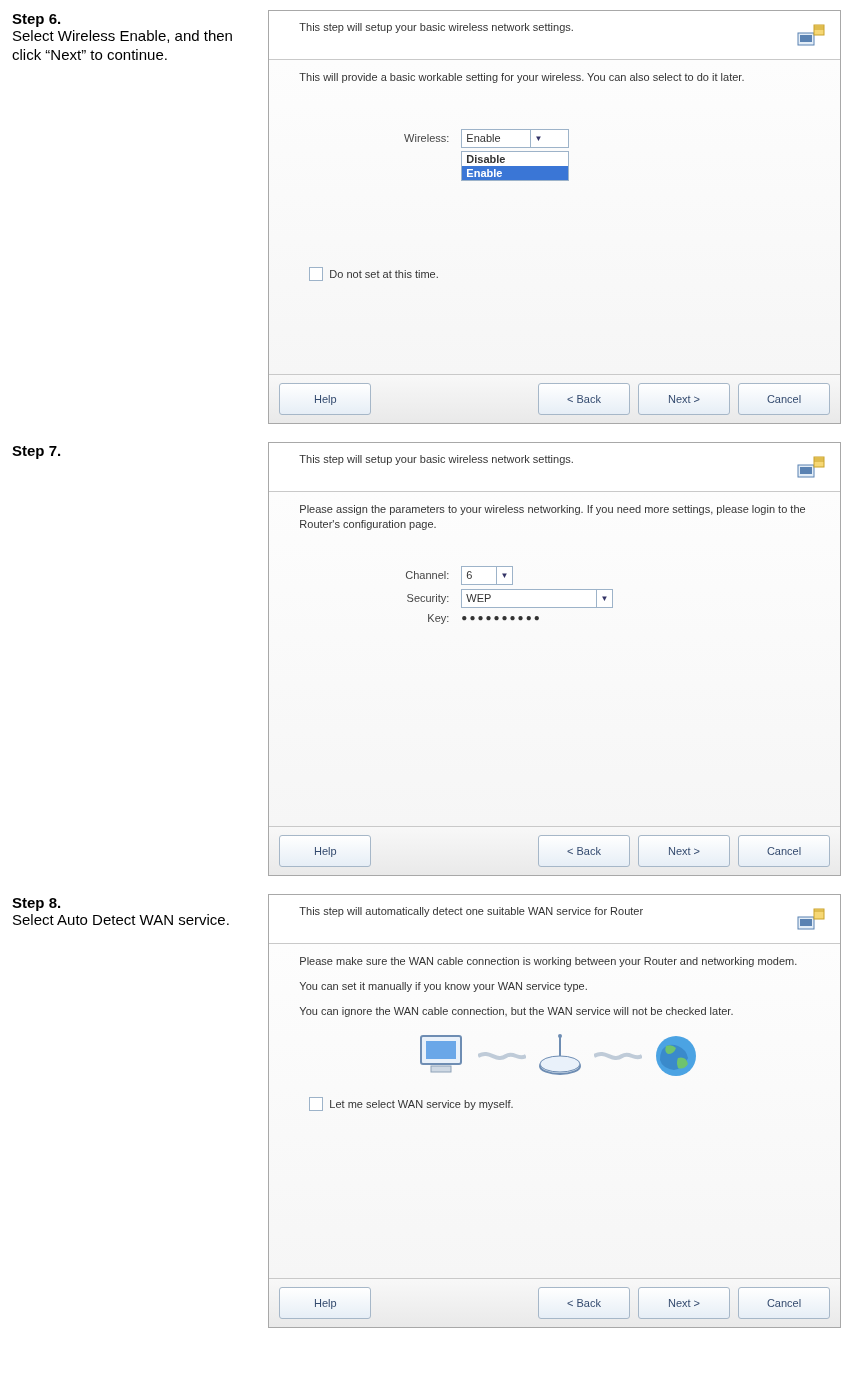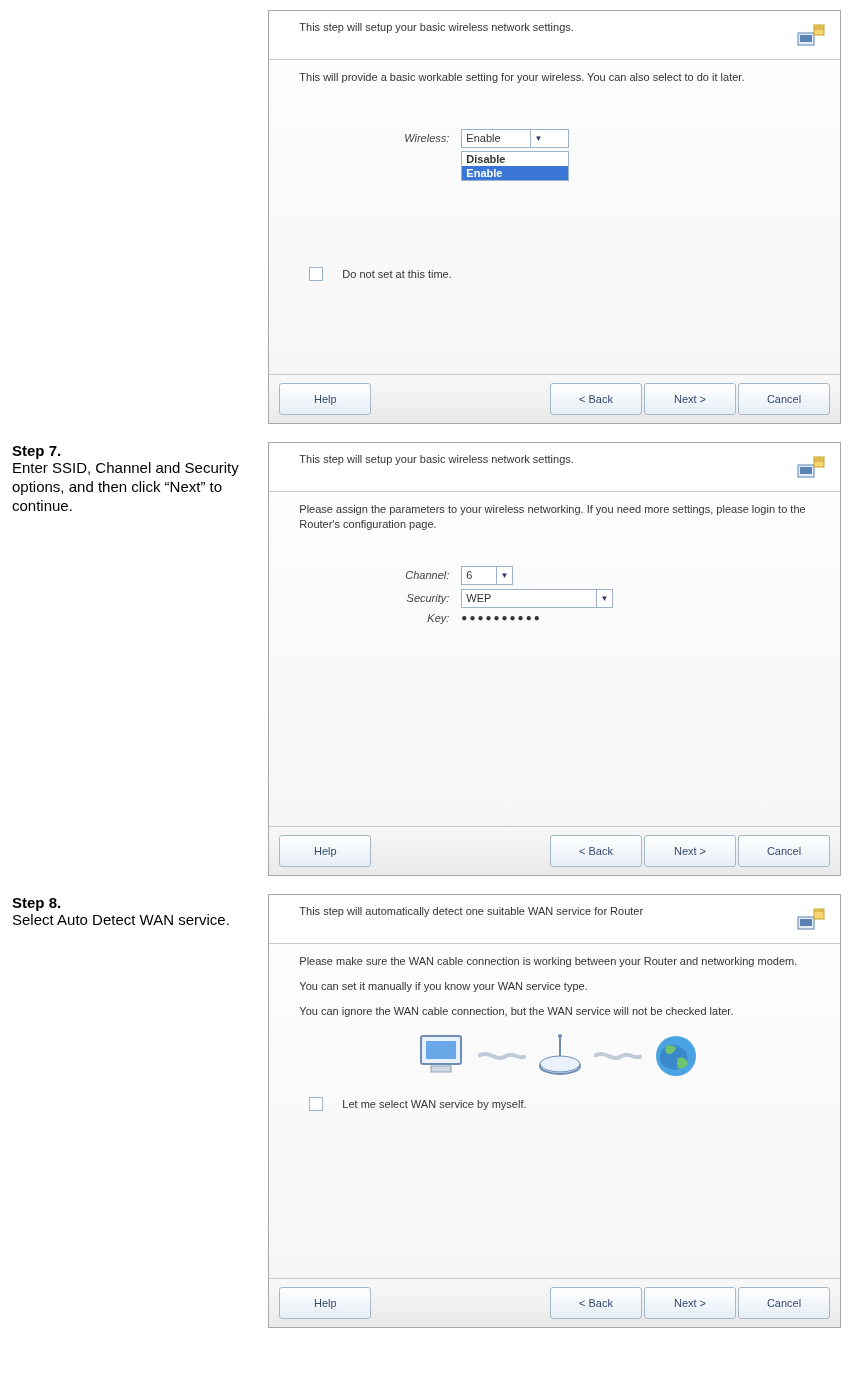--- a/index.html
+++ b/index.html
@@ -72,21 +72,20 @@
   .form-row {
     display: flex;
     align-items: center;
     margin: 4px 0;
   }
   .form-row label {
     width: 150px;
     text-align: right;
     padding-right: 12px;
     color: #444;
-    font-style: italic;
   }
   .text-input {
     border: 1px solid #9db3c9;
     background: #fff;
     height: 17px;
     padding: 0 4px;
     font-size: 11px;
     font-family: "Segoe UI", Tahoma, sans-serif;
   }
   .combo {
@@ -122,21 +121,21 @@
   }
   .dropdown-list .opt.selected {
     background: #3a76d6;
     color: #fff;
   }
   .checkbox-row {
     display: flex;
     align-items: center;
     margin-top: 16px;
     margin-left: 10px;
-    gap: 19px;
+    gap: 6px;
   }
   .chk {
     width: 12px;
     height: 12px;
     border: 1px solid #9db3c9;
     background: #fff;
   }
   .dialog-footer {
     display: flex;
     align-items: center;
@@ -153,21 +152,21 @@
     font-size: 11px;
     color: #334a6e;
     display: inline-flex;
     align-items: center;
     justify-content: center;
     padding: 4px 10px;
     font-family: "Segoe UI", Tahoma, sans-serif;
     cursor: pointer;
   }
   .footer-spacer { flex: 1; }
-  .footer-right { display: flex; gap: 2px; }
+  .footer-right { display: flex; gap: 8px; }
   .diagram {
     display: flex;
     align-items: center;
     justify-content: center;
     margin: 12px 0 14px 0;
     gap: 4px;
   }
   .monitor-icon, .router-icon, .globe-icon {
     width: 60px; height: 50px;
     display: flex; align-items: center; justify-content: center;
@@ -179,20 +178,22 @@
     text-align: right;
     margin-top: 60px;
     font-size: 10px;
   }
 </style>
 </head>
 <body>
 
 <div class="row">
   <div class="left">
+    <p class="step-title">Step 6.</p>
+    <p class="step-body">Select Wireless Enable, and then click “Next” to continue.</p>
   </div>
   <div class="dialog">
     <div class="dialog-header">
       <div class="hdr-text">
         <div>This step will setup your basic wireless network settings.</div>
       </div>
       <div class="hdr-icon">
         <svg width="32" height="32" viewBox="0 0 32 32">
           <rect x="4" y="12" width="16" height="12" fill="#e3edf7" stroke="#5a82b2"></rect>
           <rect x="6" y="14" width="12" height="7" fill="#5a82b2"></rect>
@@ -230,21 +231,20 @@
         <div class="btn">Next &gt;</div>
         <div class="btn">Cancel</div>
       </div>
     </div>
   </div>
 </div>
 
 <div class="row">
   <div class="left">
     <p class="step-title">Step 7.</p>
-    <p class="step-body">Enter SSID, Channel and Security options, and then click “Next” to continue.</p>
   </div>
   <div class="dialog">
     <div class="dialog-header">
       <div class="hdr-text">
         <div>This step will setup your basic wireless network settings.</div>
       </div>
       <div class="hdr-icon">
         <svg width="32" height="32" viewBox="0 0 32 32">
           <rect x="4" y="12" width="16" height="12" fill="#e3edf7" stroke="#5a82b2"></rect>
           <rect x="6" y="14" width="12" height="7" fill="#5a82b2"></rect>

